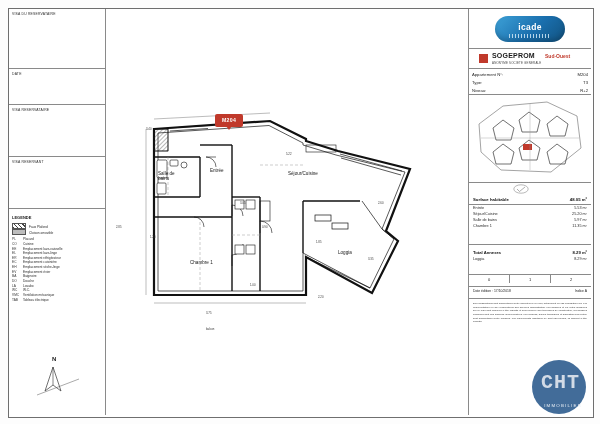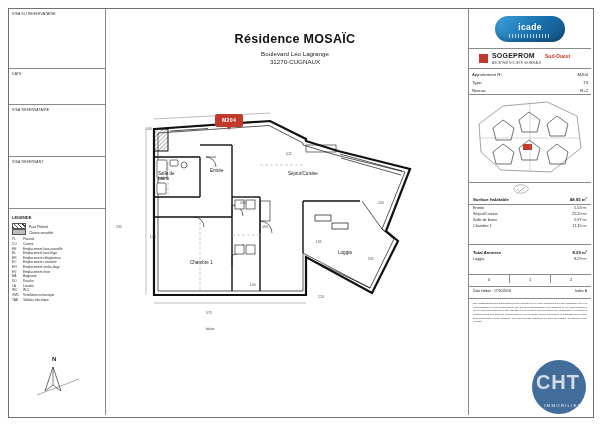--- a/index.html
+++ b/index.html
@@ -197,21 +197,21 @@
   .wm{
     position:absolute;right:14px;bottom:10px;width:78px;height:56px;
     opacity:.9;
   }
   .wm .disc{
     position:absolute;right:0;bottom:0;width:54px;height:54px;border-radius:50%;
     background:#2e5d8f;
   }
   .wm .cht{
     position:absolute;right:6px;bottom:20px;
-    font-family:Liberation Sans, sans-serif;
+    font-family:Liberation Mono, monospace;
     font-size:20px;font-weight:bold;color:#cfd8e4;letter-spacing:1px;
   }
   .wm .imm{
     position:absolute;right:4px;bottom:6px;
     font-size:4.4px;color:#e9eef5;letter-spacing:1.2px;
   }
 </style>
 </head>
 <body>
 
@@ -266,25 +266,20 @@
     <div class="north">
       <span class="nlabel">N</span>
       <svg width="46" height="32" viewBox="0 0 46 32">
         <polygon points="18,2 26,26 18,20 10,26" fill="#ffffff" stroke="#333" stroke-width="0.7"></polygon>
         <line x1="18" y1="2" x2="18" y2="20" stroke="#333" stroke-width="0.6"></line>
         <line x1="2" y1="30" x2="44" y2="14" stroke="#555" stroke-width="0.5"></line>
       </svg>
     </div>
   </div>
 
-  <div class="title-block">
-    <div class="t1">Résidence MOSAÏC</div>
-    <div class="t2">Boulevard Léo Lagrange</div>
-    <div class="t3">31270-CUGNAUX</div>
-  </div>
 
   <div class="plan">
     <svg width="340" height="250" viewBox="0 0 340 250">
 
       <g fill="none" stroke="#111" stroke-width="2.2">
         <path d="M44,24 L160,16 L196,34 L196,36 L228,46 L300,64 L276,126 L288,136 L262,188 L196,152 L196,190 L44,190 Z"></path>
       </g>
 
       <g fill="none" stroke="#111" stroke-width="0.7">
         <path d="M48,28 L159,20.5 L193,38 L193,40 L226,50 L295,67 L272,124 L284,134 L260,183 L193,148 L193,186 L48,186 Z"></path>

